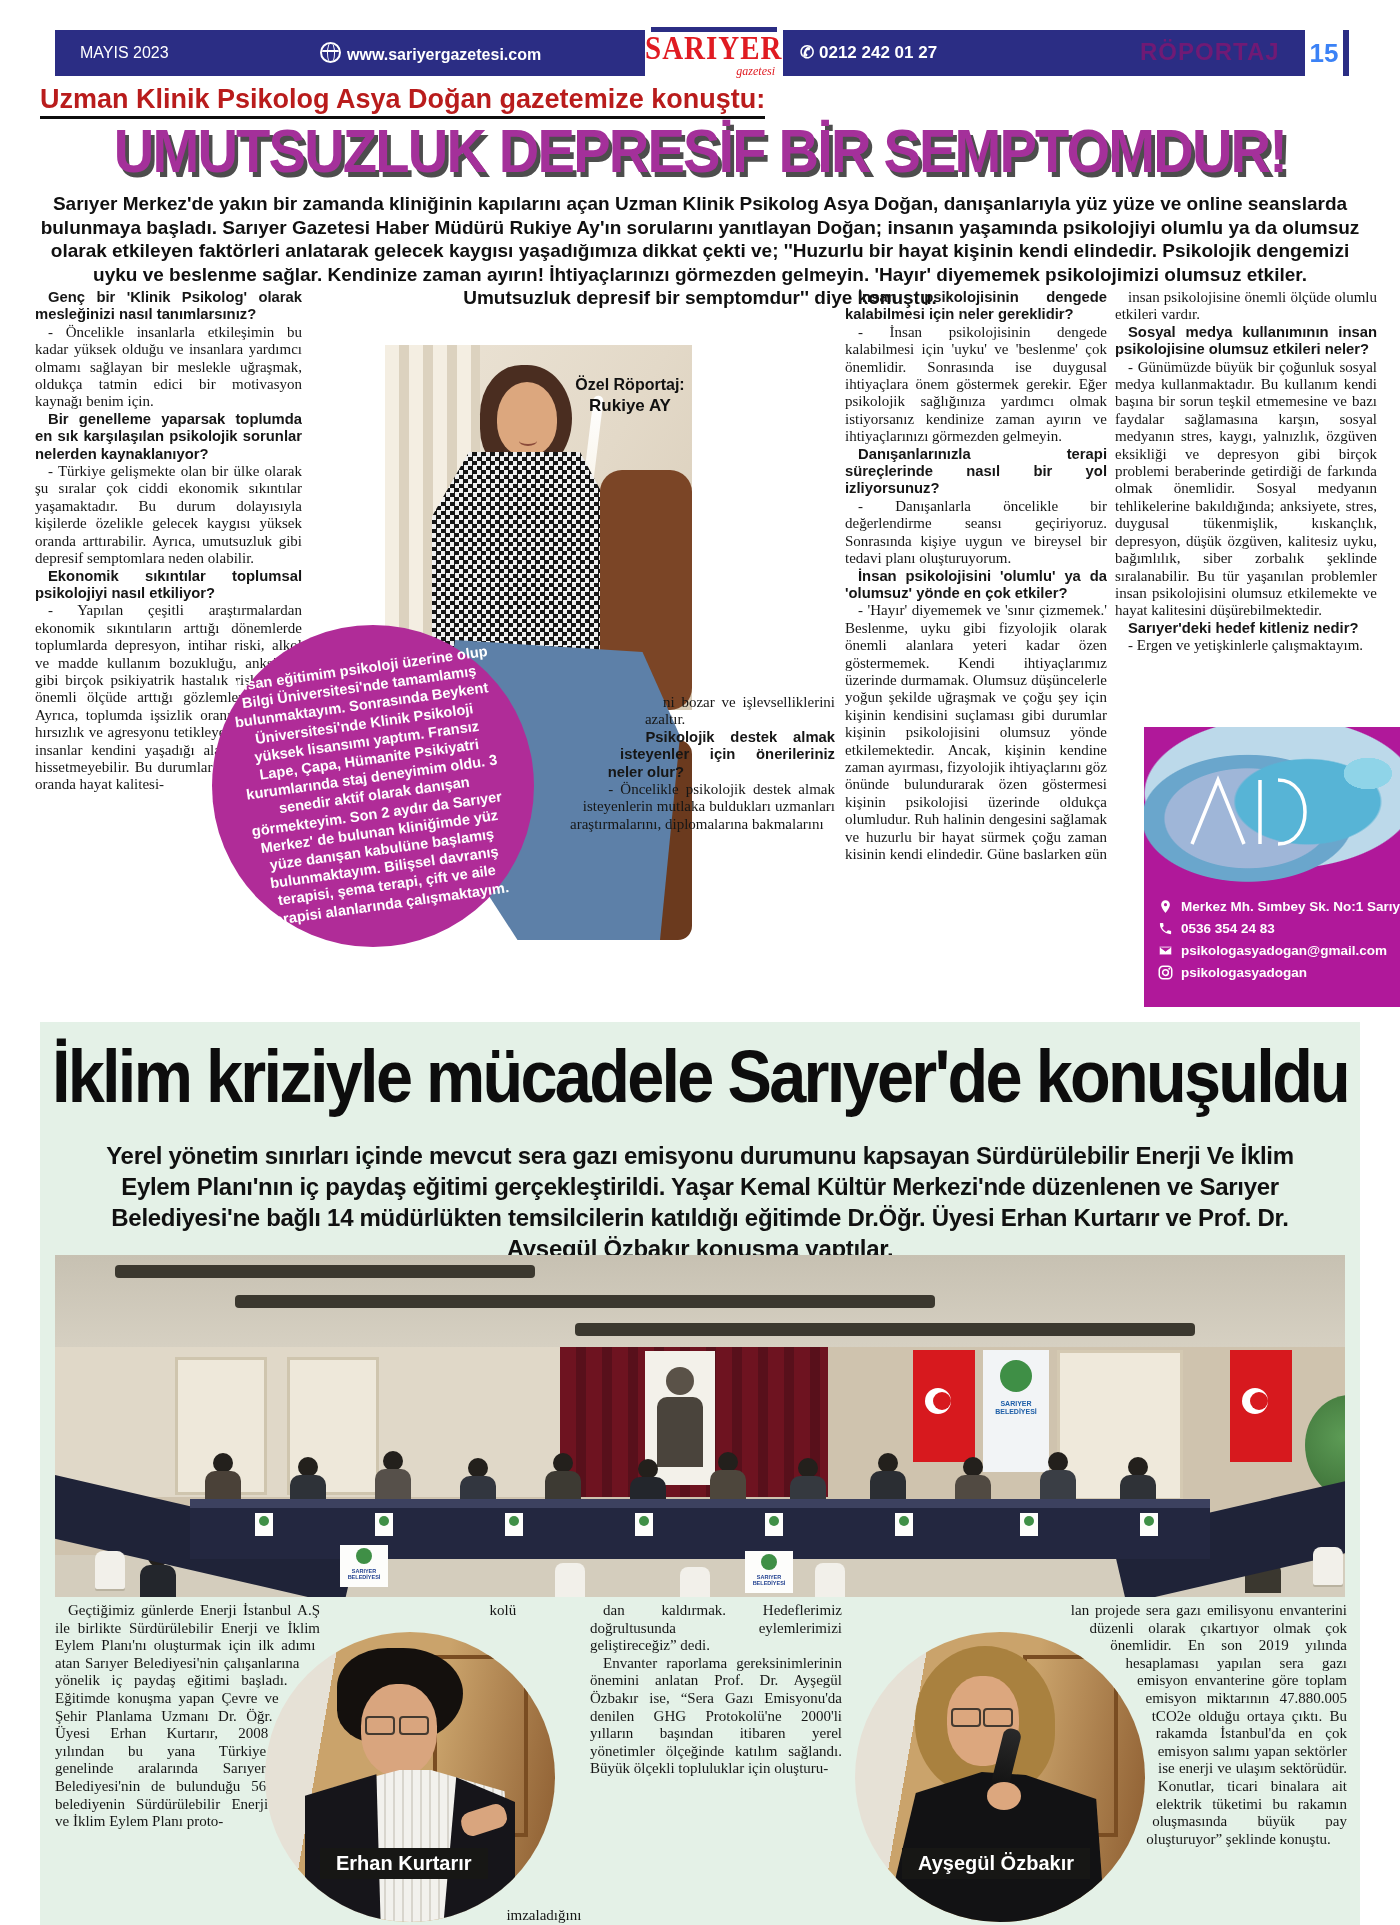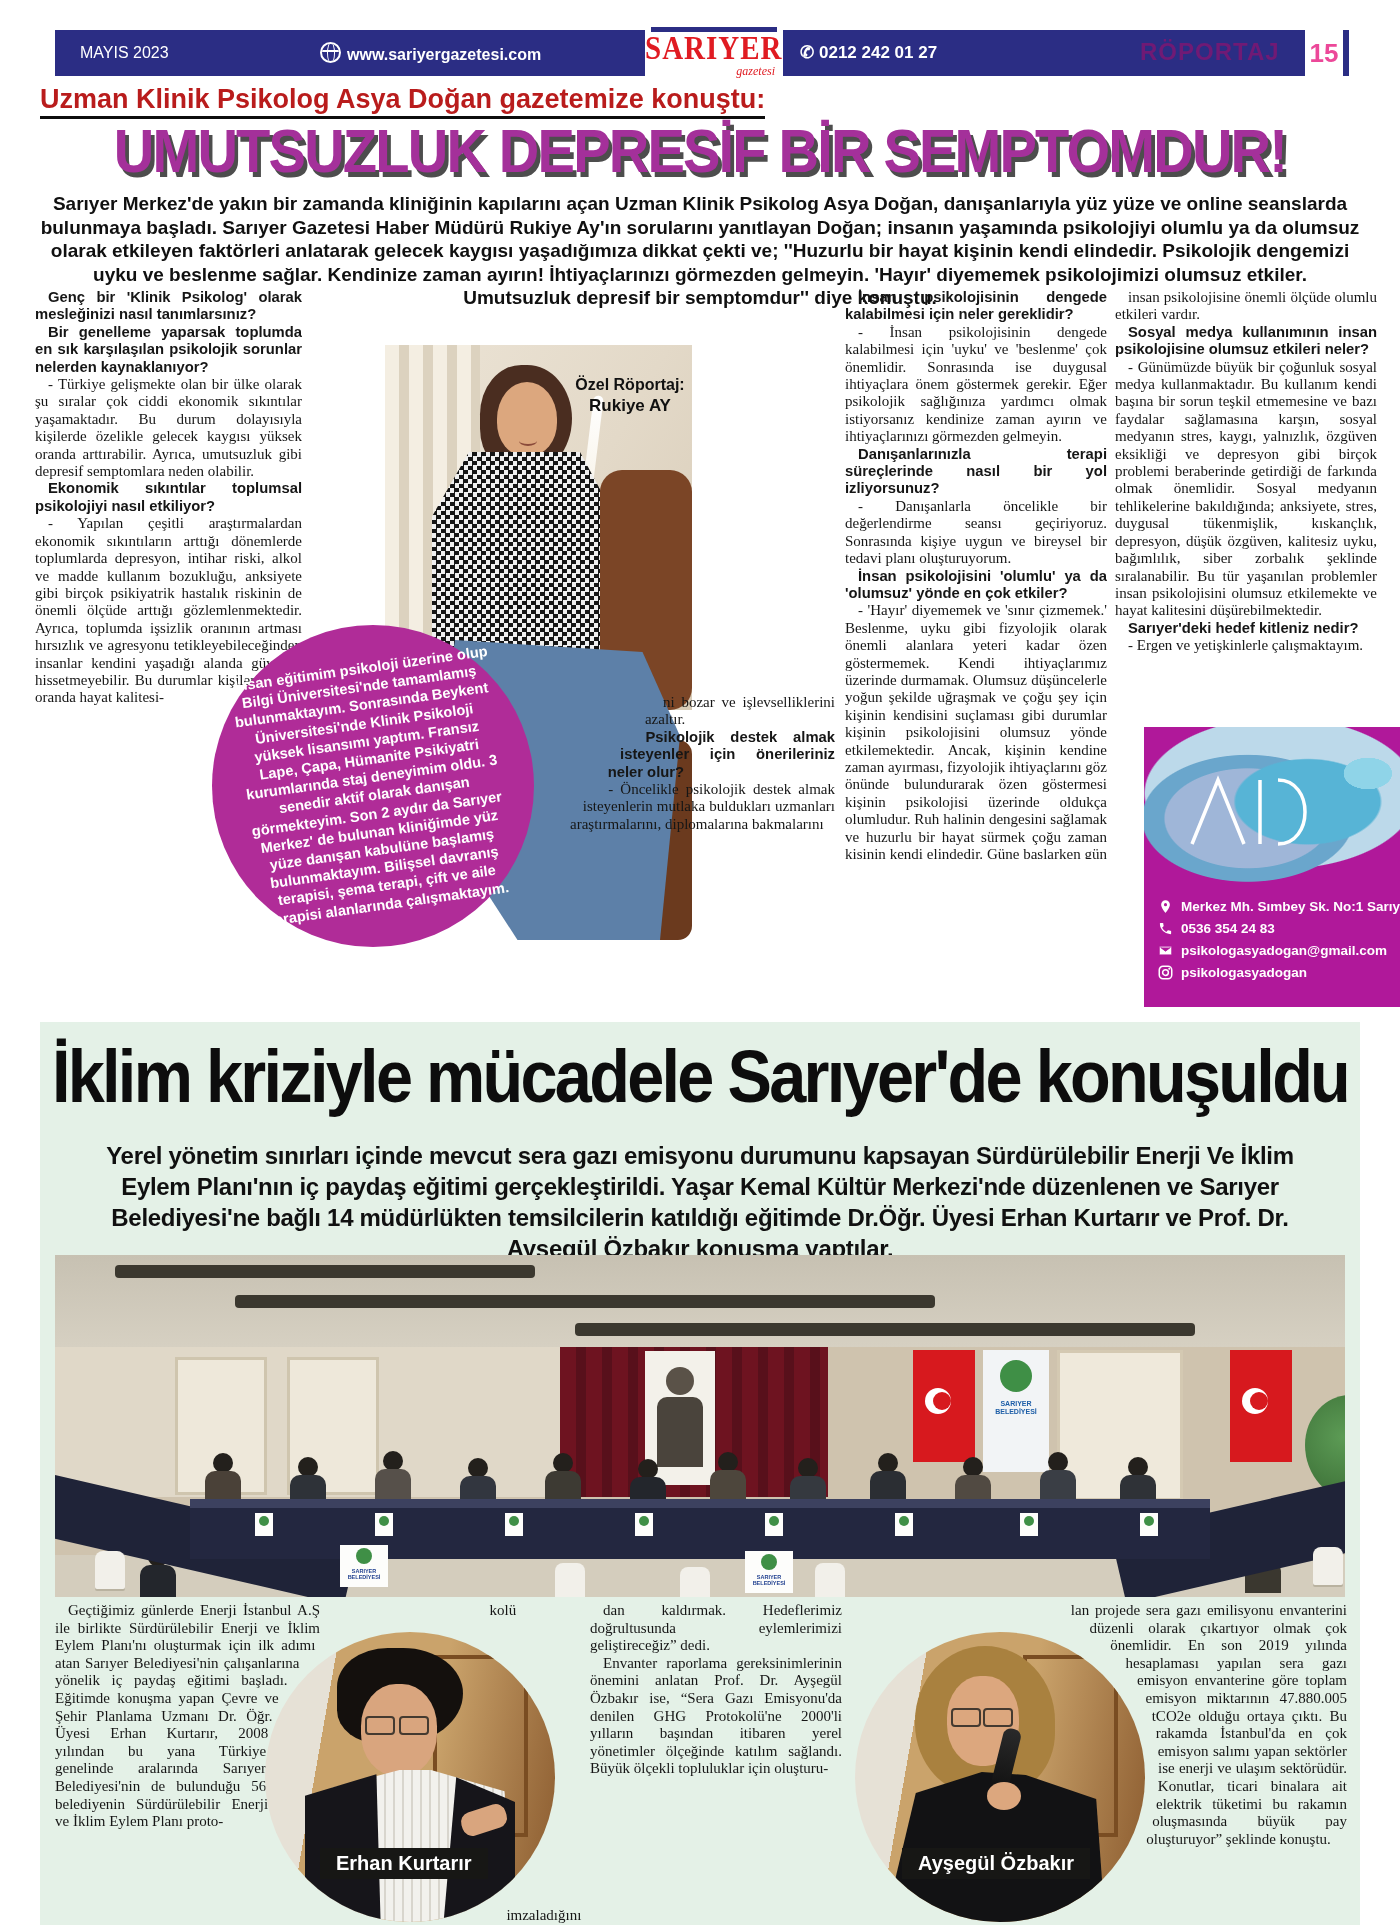--- a/index.html
+++ b/index.html
@@ -17,21 +17,21 @@
   .globe::after{content:"";position:absolute;left:-2px;top:6px;width:20px;height:2px;background:#fff;}
   .logo-box{left:645px;top:24px;width:138px;height:54px;background:#fff;text-align:left;}
   .logo-strip{position:absolute;left:6px;top:3px;right:6px;height:5px;background:#2b2d84;}
   .logo-main{position:absolute;left:0;right:0;top:8px;font-family:"Liberation Serif",serif;
              font-weight:bold;font-size:29px;color:#e01b22;letter-spacing:1px;transform:scaleY(1.15);}
   .logo-sub{position:absolute;right:8px;bottom:-1px;font-style:italic;font-size:12px;color:#e01b22;
             font-family:"Liberation Serif",serif;}
   .hdr-phone{left:800px;top:42px;font-size:17px;font-weight:bold;color:#fff;font-family:"Liberation Sans",sans-serif;}
   .hdr-section{left:1140px;top:38px;font-size:24px;font-weight:bold;color:#701a75;letter-spacing:1px;
                font-family:"Liberation Sans",sans-serif;}
-  .pageno{left:1306px;top:30px;width:36px;height:46px;background:#fff;color:#ec4899;font-weight:bold;
+  .pageno{left:1306px;top:30px;width:36px;height:46px;background:#fff;color:#3b82f6;font-weight:bold;
           font-size:26px;text-align:center;line-height:46px;font-family:"Liberation Sans",sans-serif;}
   .pageno-bar{left:1343px;top:30px;width:6px;height:46px;background:#2b2d84;}
   
   .kicker{left:40px;top:84px;font-family:"Liberation Sans",sans-serif;font-weight:bold;font-size:27px;
           color:#b91c1c;}
   .kicker span{border-bottom:3px solid #0d0d0d;padding-bottom:2px;}
   .h1{left:50%;top:116px;transform:translateX(-50%) scaleX(.92);transform-origin:center;
       white-space:nowrap;font-family:"Liberation Sans",sans-serif;font-weight:bold;font-size:61px;
       letter-spacing:-2px;color:#a4309a;text-shadow:4px 5px 0 #4d4d4d;}
   .lead{left:40px;top:192px;width:1320px;text-align:center;font-family:"Liberation Sans",sans-serif;
@@ -210,20 +210,21 @@
     <div class="l2">Rukiye AY</div>
   </div>
 
   <div class="abs mcircle">
     <div class="txt">- Lisan eğitimim psikoloji üzerine olup Bilgi Üniversitesi'nde tamamlamış bulunmaktayım. Sonrasında Beykent Üniversitesi'nde Klinik Psikoloji yüksek lisansımı yaptım. Fransız Lape, Çapa, Hümanite Psikiyatri kurumlarında staj deneyimim oldu. 3 senedir aktif olarak danışan görmekteyim. Son 2 aydır da Sarıyer Merkez' de bulunan kliniğimde yüz yüze danışan kabulüne başlamış bulunmaktayım. Bilişsel davranış terapisi, şema terapi, çift ve aile terapisi alanlarında çalışmaktayım.</div>
   </div>
 
   <div class="abs art col1">
     <div class="sp-c1"></div>
     <p class="q">Genç bir 'Klinik Psikolog' olarak mesleğinizi nasıl tanımlarsınız?</p>
+    <p>- Öncelikle insanlarla etkileşimin bu kadar yüksek olduğu ve insanlara yardımcı olmamı sağlayan bir meslekle uğraşmak, oldukça tatmin edici bir motivasyon kaynağı benim için.</p>
     <p class="q">Bir genelleme yaparsak toplumda en sık karşılaşılan psikolojik sorunlar nelerden kaynaklanıyor?</p>
     <p>- Türkiye gelişmekte olan bir ülke olarak şu sıralar çok ciddi ekonomik sıkıntılar yaşamaktadır. Bu durum dolayısıyla kişilerde özelikle gelecek kaygısı yüksek oranda arttırabilir. Ayrıca, umutsuzluk gibi depresif semptomlara neden olabilir.</p>
     <p class="q">Ekonomik sıkıntılar toplumsal psikolojiyi nasıl etkiliyor?</p>
     <p>- Yapılan çeşitli araştırmalardan ekonomik sıkıntıların arttığı dönemlerde toplumlarda depresyon, intihar riski, alkol ve madde kullanım bozukluğu, anksiyete gibi birçok psikiyatrik hastalık riskinin de önemli ölçüde arttığı gözlemlenmektedir. Ayrıca, toplumda işsizlik oranının artması hırsızlık ve agresyonu tetikleyebileceğinden insanlar kendini yaşadığı alanda güvende hissetmeyebilir. Bu durumlar kişilerin ciddi oranda hayat kalitesi-</p>
   </div>
 
   <div class="abs art col3i">
     <div class="sp-c3"></div>
     <p>ni bozar ve işlevselliklerini azaltır.</p>
     <p class="q">Psikolojik destek almak isteyenler için önerileriniz neler olur?</p>

